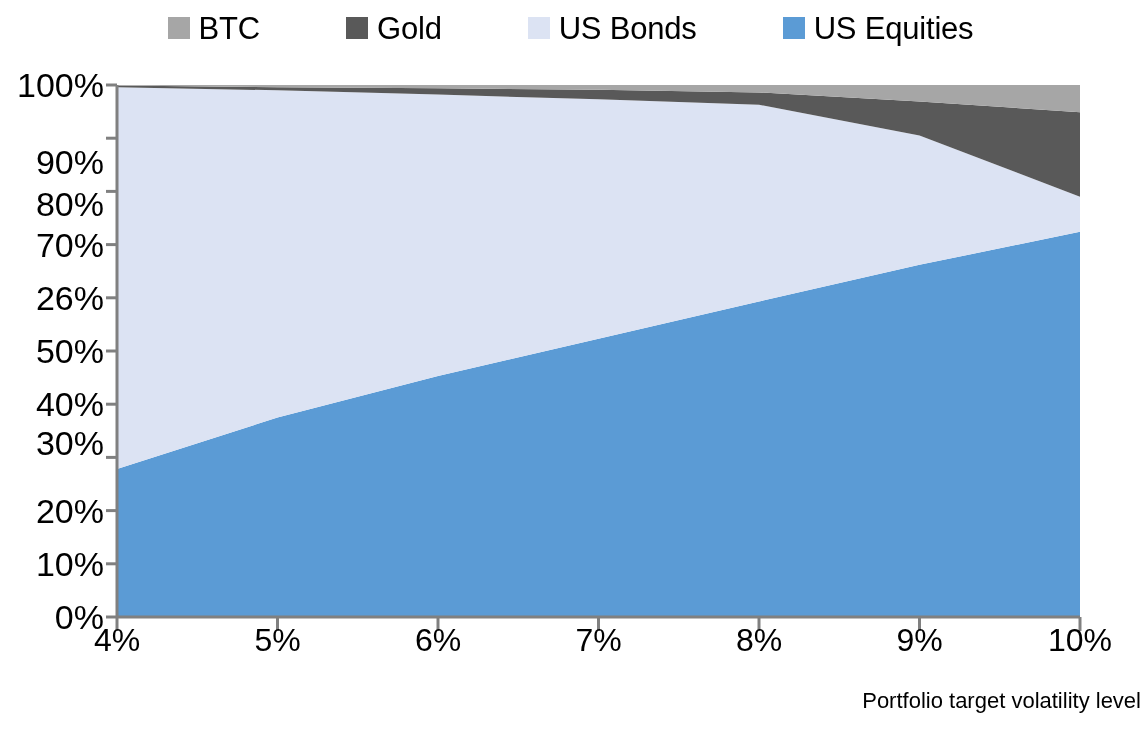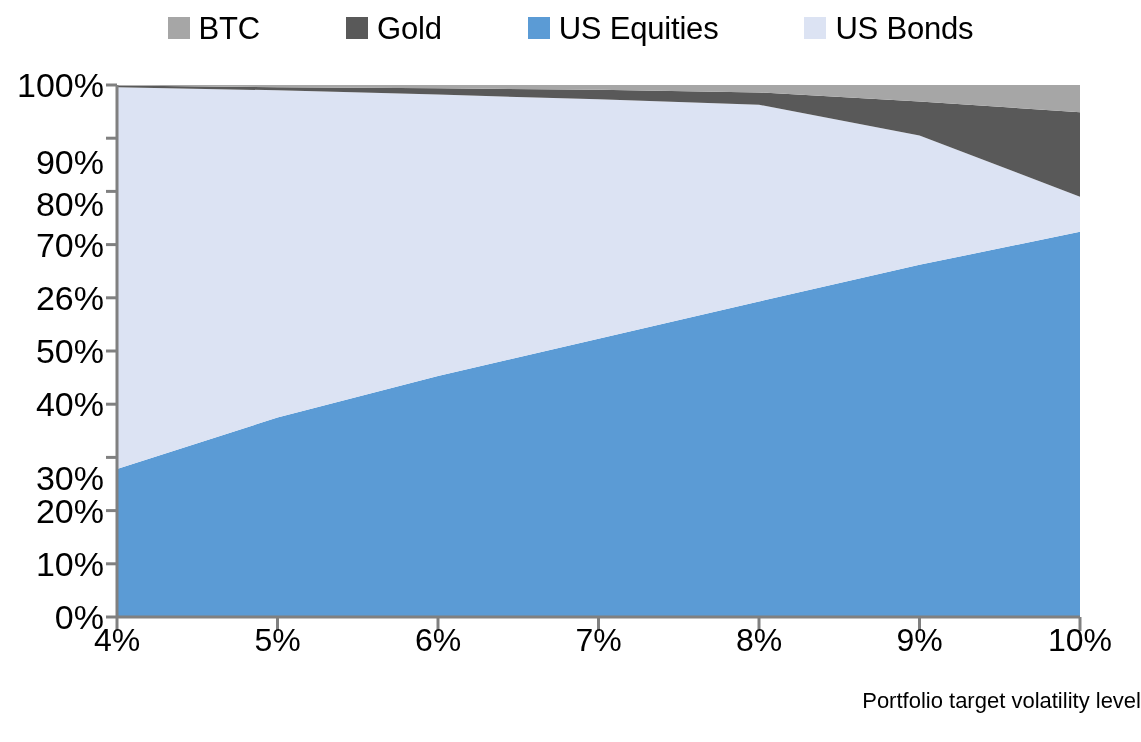--- a/index.html
+++ b/index.html
@@ -125,26 +125,26 @@
   <div id="legend">
     <div class="legend-item">
       <span class="legend-swatch" style="background: rgb(166, 166, 166);"></span>
       <span class="legend-label">BTC</span>
     </div>
     <div class="legend-item">
       <span class="legend-swatch" style="background: rgb(89, 89, 89);"></span>
       <span class="legend-label">Gold</span>
     </div>
     <div class="legend-item">
+      <span class="legend-swatch" style="background: rgb(220, 227, 243);"></span>
+      <span class="legend-label">US Bonds</span>
+    </div>
+    <div class="legend-item">
       <span class="legend-swatch" style="background: rgb(91, 155, 213);"></span>
       <span class="legend-label">US Equities</span>
-    </div>
-    <div class="legend-item">
-      <span class="legend-swatch" style="background: rgb(220, 227, 243);"></span>
-      <span class="legend-label">US Bonds</span>
     </div>
   </div>
 
   <div id="plot-area">
     <svg id="plot-svg" width="1141" height="742">
         <polygon points="117,469.104 277.5,417.5 438,376.004 598.5,338.764 759,301.524 919.5,264.816 1080,231.83199999999994 1080,617 919.5,617 759,617 598.5,617 438,617 277.5,617 117,617" fill="#5B9BD5" shape-rendering="geometricPrecision"></polygon>
         <polygon points="117,87.12800000000004 277.5,90.32000000000005 438,94.57600000000002 598.5,99.36400000000003 759,104.68399999999997 919.5,135.53999999999996 1080,196.71999999999997 1080,231.83199999999994 919.5,264.816 759,301.524 598.5,338.764 438,376.004 277.5,417.5 117,469.104" fill="#DCE3F3" shape-rendering="geometricPrecision"></polygon>
         <polygon points="117,85.53199999999993 277.5,87.12800000000004 438,88.1919999999999 598.5,89.78800000000001 759,92.44799999999998 919.5,101.49199999999996 1080,112.13199999999995 1080,196.71999999999997 919.5,135.53999999999996 759,104.68399999999997 598.5,99.36400000000003 438,94.57600000000002 277.5,90.32000000000005 117,87.12800000000004" fill="#595959" shape-rendering="geometricPrecision"></polygon>
         <polygon points="117,85 277.5,85 438,85 598.5,85 759,85 919.5,85 1080,85 1080,112.13199999999995 919.5,101.49199999999996 759,92.44799999999998 598.5,89.78800000000001 438,88.1919999999999 277.5,87.12800000000004 117,85.53199999999993" fill="#A6A6A6" shape-rendering="geometricPrecision"></polygon>
         <line x1="117" y1="617" x2="1080" y2="617" stroke="#808080" stroke-width="3"></line>
@@ -167,21 +167,21 @@
         <line x1="759" y1="617" x2="759" y2="631" stroke="#808080" stroke-width="3"></line>
         <line x1="919.5" y1="617" x2="919.5" y2="631" stroke="#808080" stroke-width="3"></line>
         <line x1="1080" y1="617" x2="1080" y2="631" stroke="#808080" stroke-width="3"></line>
       </svg>
   </div>
 
   <div id="y-tick-labels">
       <div class="ytick-label" style="top: 601px;">0%</div>
       <div class="ytick-label" style="top: 547.8px;">10%</div>
       <div class="ytick-label" style="top: 494.6px;">20%</div>
-      <div class="ytick-label" style="top: 462px;">30%</div>
+      <div class="ytick-label" style="top: 427px;">30%</div>
       <div class="ytick-label" style="top: 388.2px;">40%</div>
       <div class="ytick-label" style="top: 335px;">50%</div>
       <div class="ytick-label" style="top: 281.8px;">26%</div>
       <div class="ytick-label" style="top: 228.6px;">70%</div>
       <div class="ytick-label" style="top: 188px;">80%</div>
       <div class="ytick-label" style="top: 122.2px; margin-top: 24px;">90%</div>
       <div class="ytick-label" style="top: 69px;">100%</div>
     </div>
 
   <div id="x-tick-labels">

